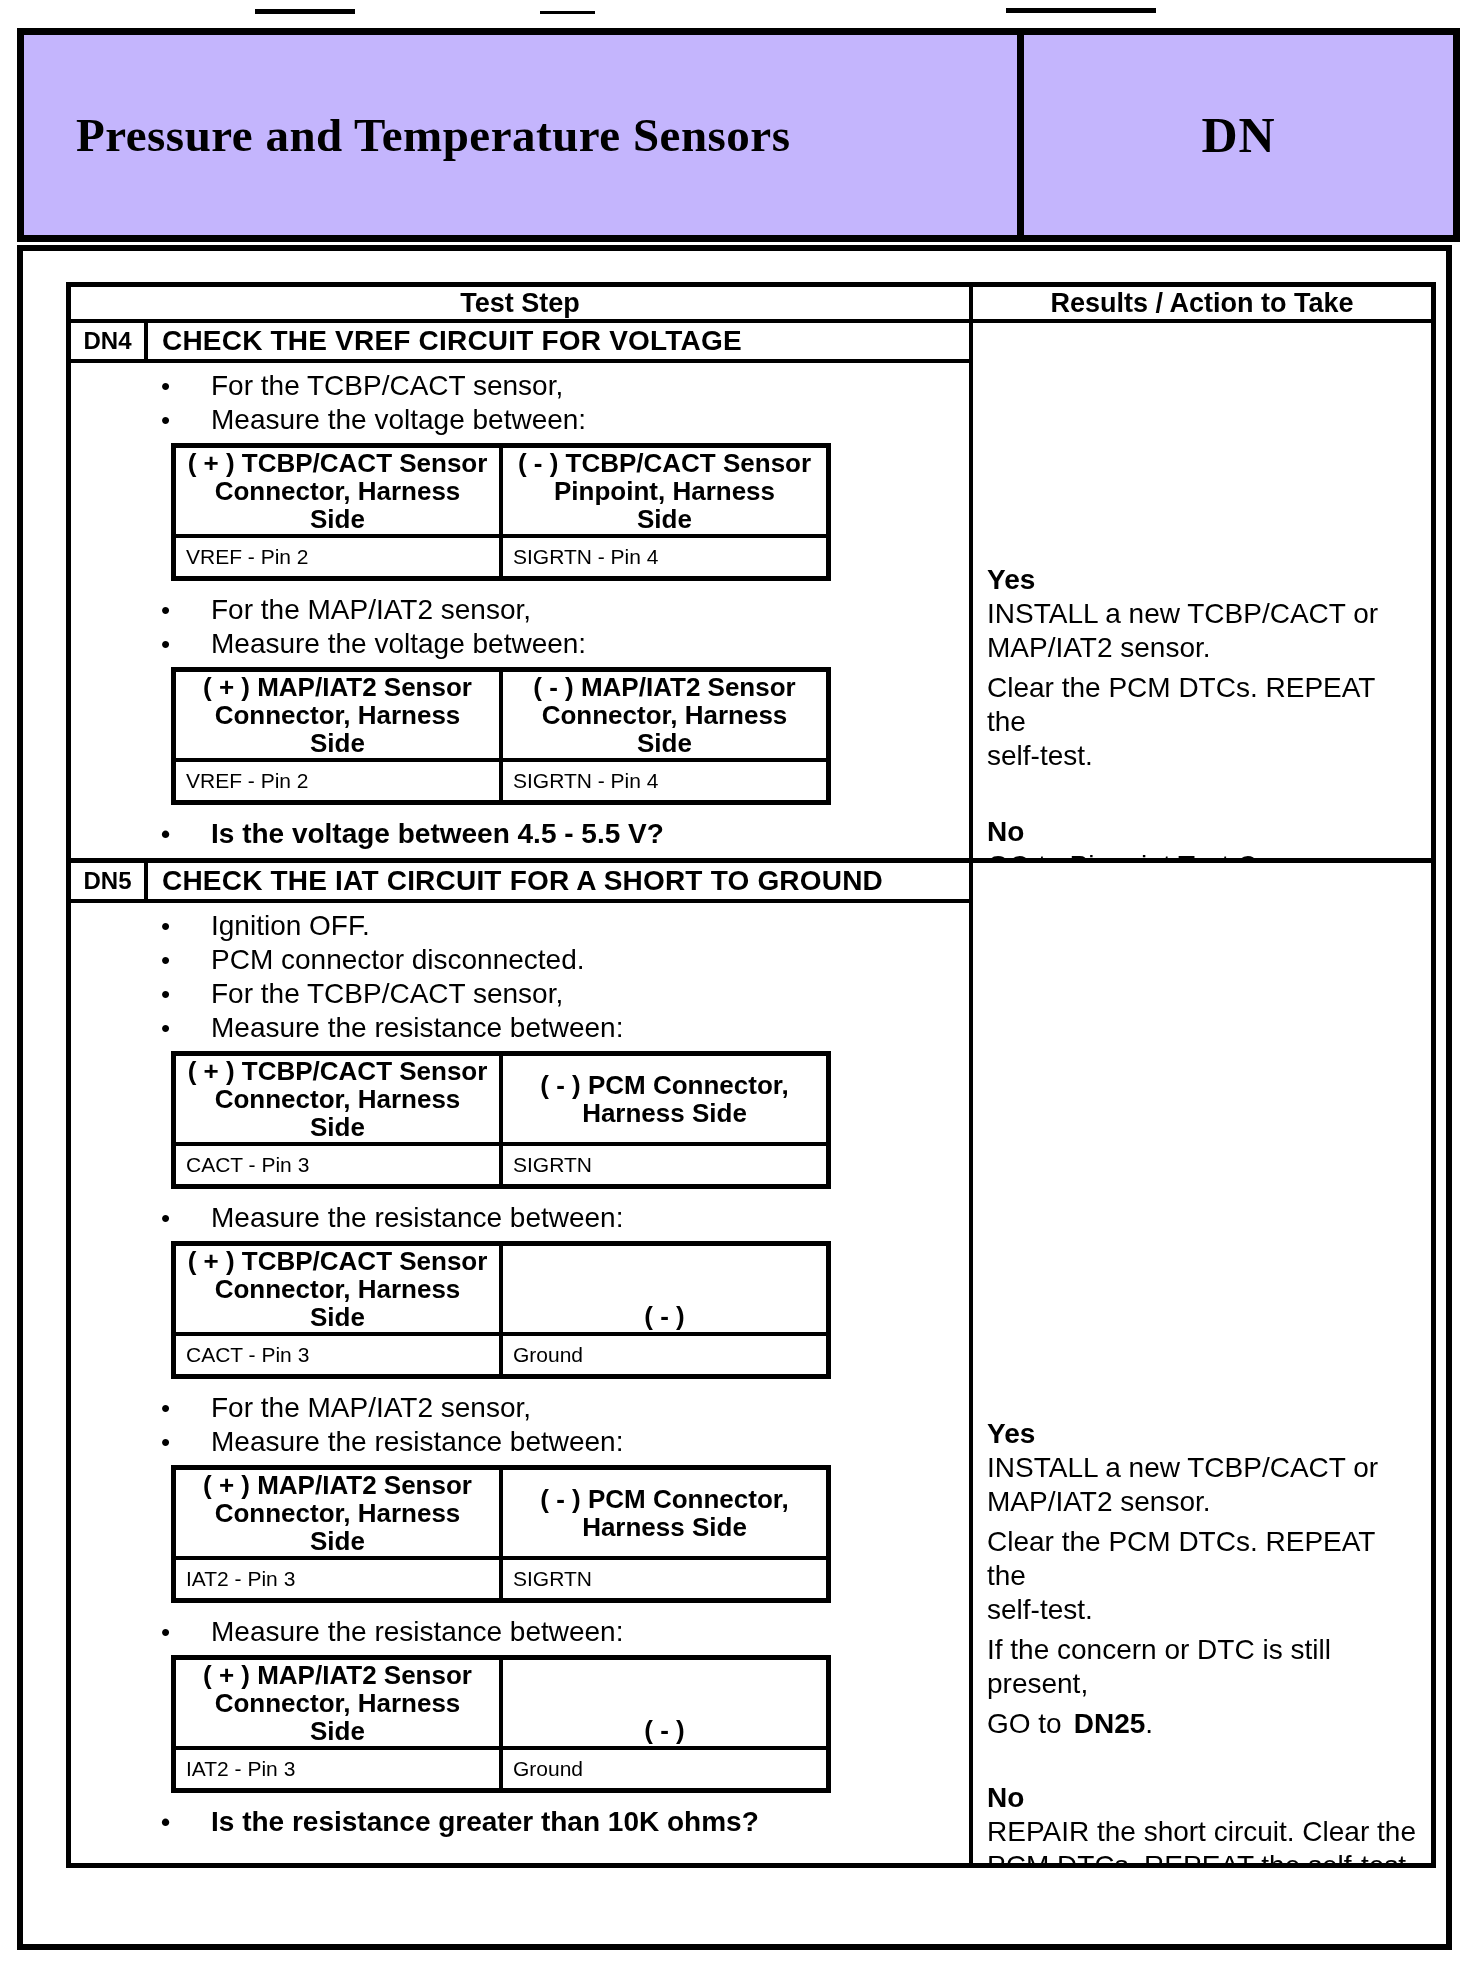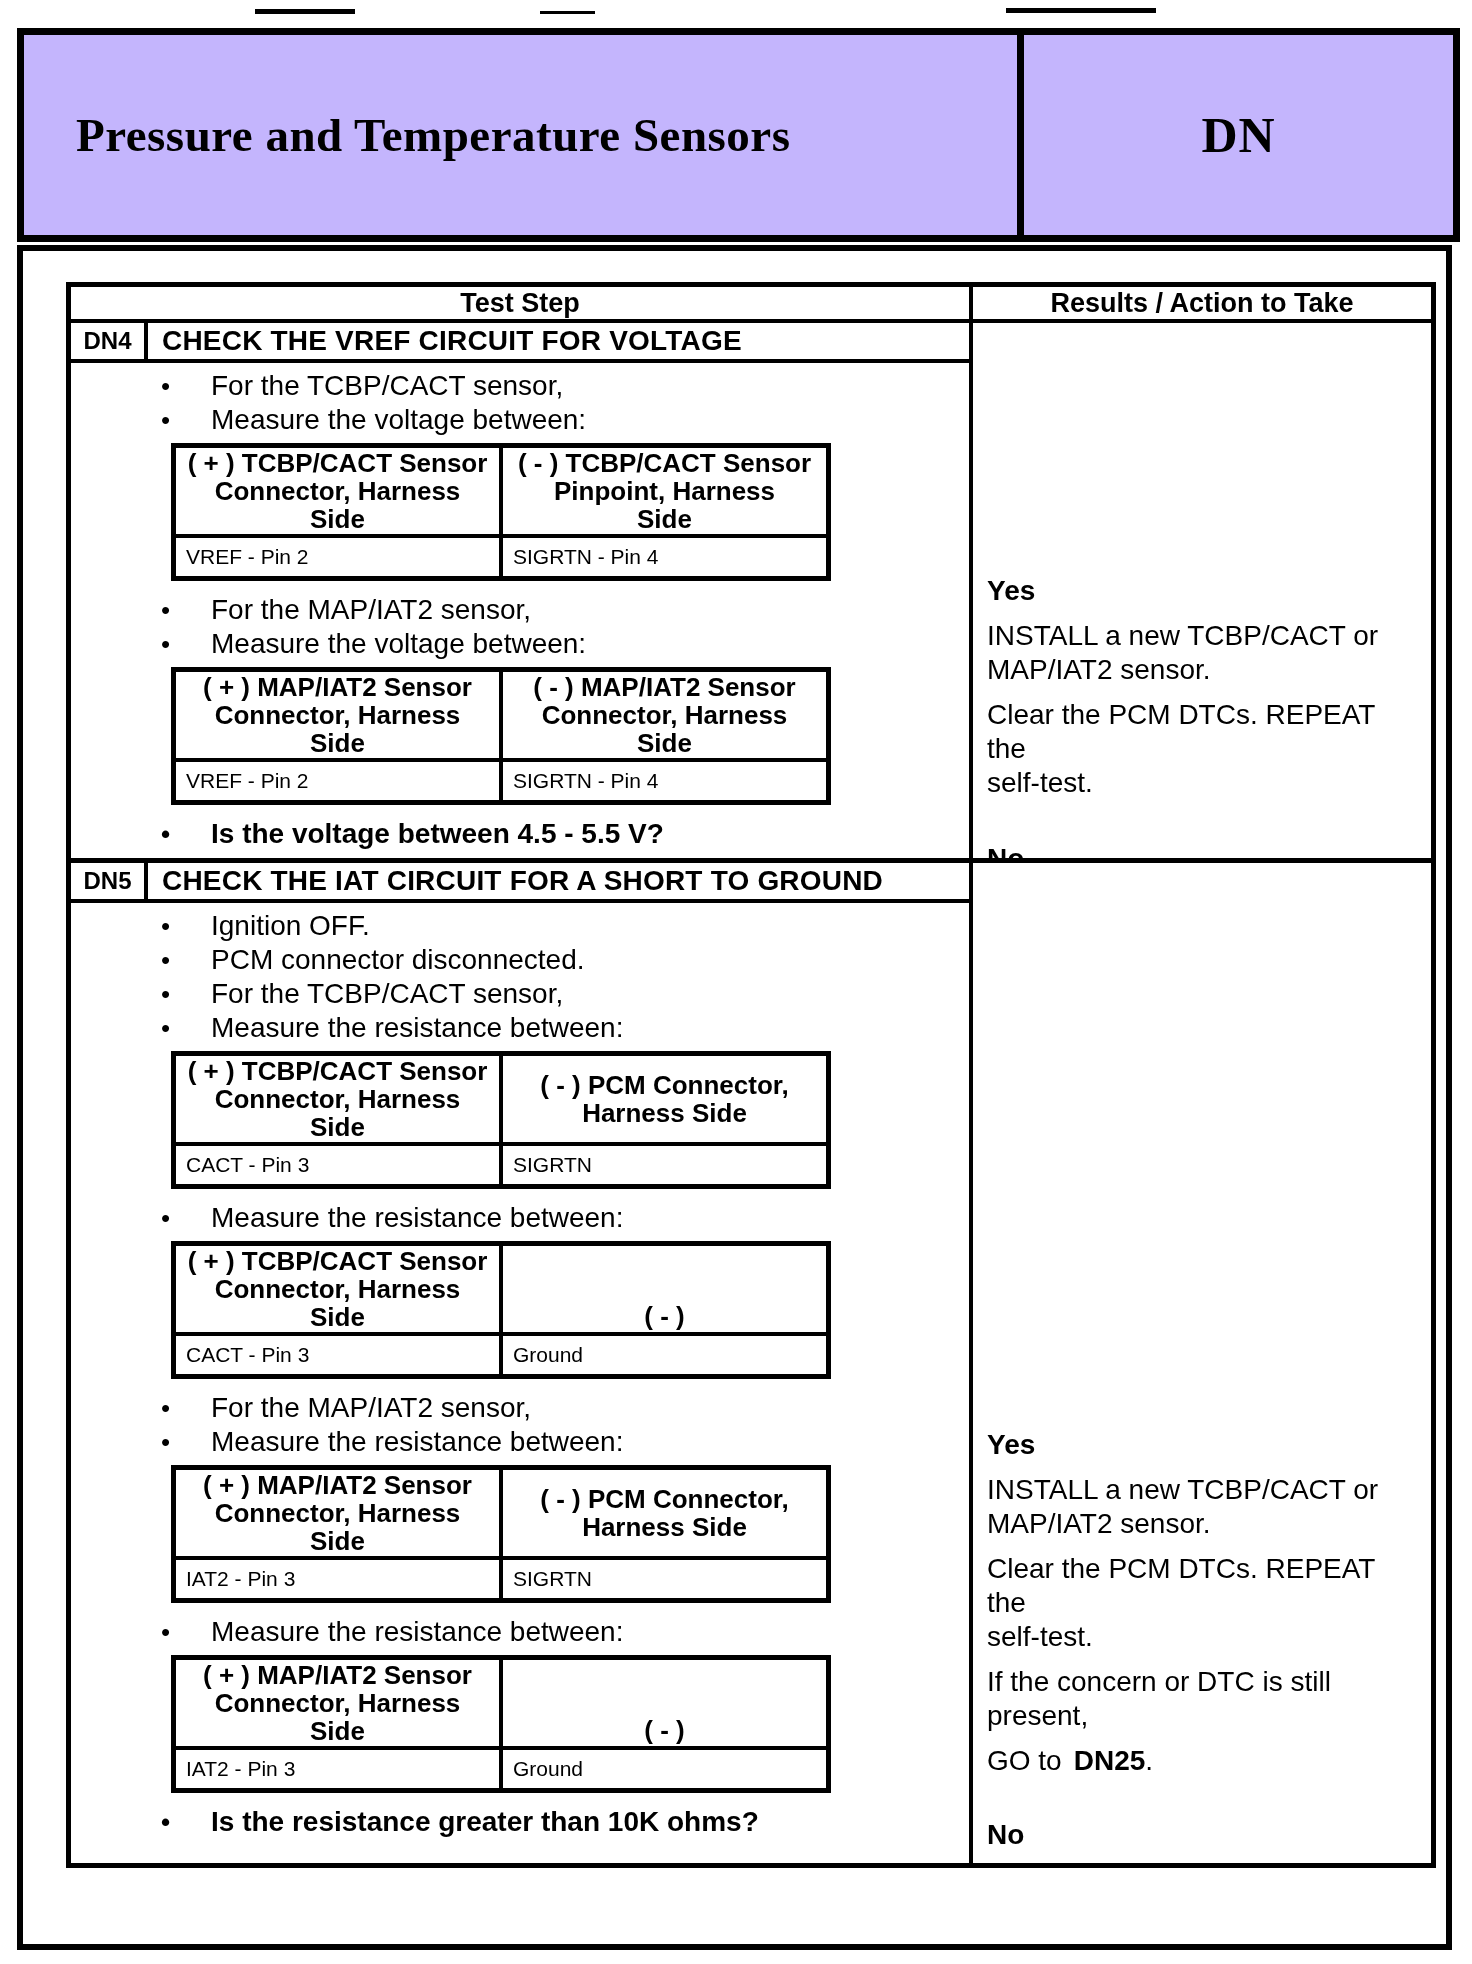--- a/index.html
+++ b/index.html
@@ -68,21 +68,21 @@
     width: 902px; border-right: 4px solid #000;
     display: flex; flex-direction: column;
   }
   .band-right {
     flex: 1; overflow: hidden;
     padding-left: 14px; padding-right: 12px;
     font-size: 28px; line-height: 34px;
   }
   .dn4 .band-right { padding-top: 240px; }
   .dn5 .band-right { padding-top: 554px; }
-  .band-right p { margin: 11px 0 6px 0; white-space: pre-line; }
+  .band-right p { margin: 0 0 6px 0; white-space: pre-line; }
   .band-right p.label { font-weight: bold; margin-bottom: 0; }
   .dn4 .band-right p.no-label { margin-top: 42px; }
   .dn5 .band-right p.no-label { margin-top: 40px; }
   .goto-target { font-weight: bold; margin-left: 12px; }
 
   .title-row { display: flex; height: 40px; border-bottom: 4px solid #000; }
   .step-id {
     width: 77px; border-right: 4px solid #000;
     display: flex; align-items: center; justify-content: center;
     font-weight: bold; font-size: 24px;
@@ -319,17 +319,19 @@
       <div class="band-right">
         <p class="label">Yes</p>
         <p>INSTALL a new TCBP/CACT or
 MAP/IAT2 sensor.</p>
         <p>Clear the PCM DTCs. REPEAT the
 self-test.</p>
         <p>If the concern or DTC is still
 present,</p>
         <p><span>GO to</span><span class="goto-target">DN25</span><span>.</span></p>
         <p class="label no-label">No</p>
+        <p>REPAIR the short circuit. Clear the
+PCM DTCs. REPEAT the self-test.</p>
       </div>
     </div>
 
   </div>
 </div>
 
 </body></html>

